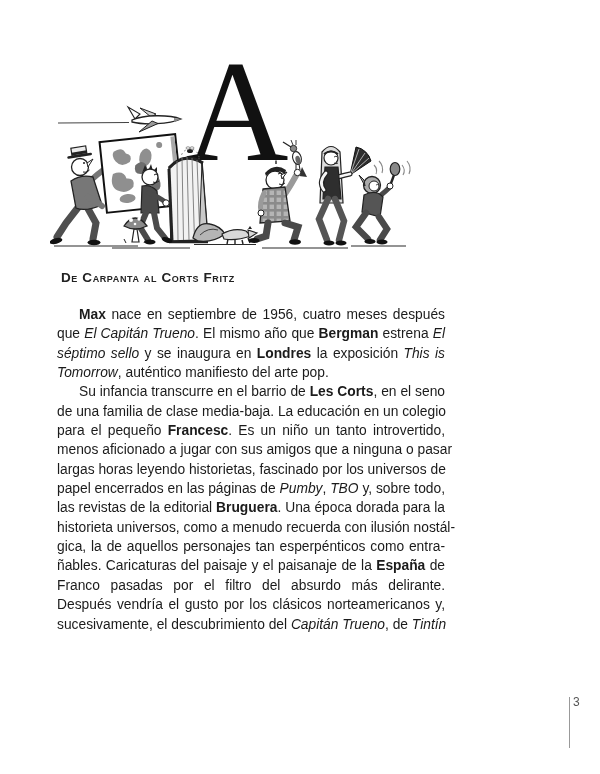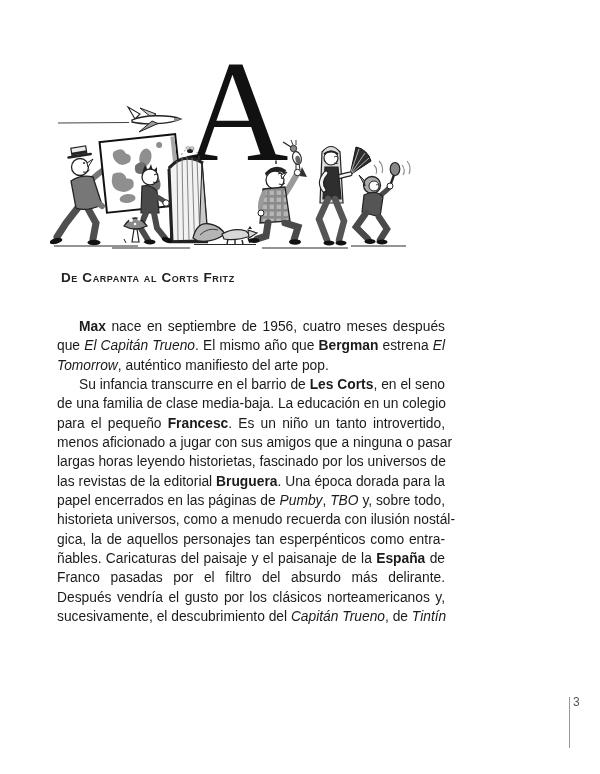--- a/index.html
+++ b/index.html
@@ -8,21 +8,21 @@
     font-family:"Liberation Sans",sans-serif;color:#1b1b1b;
     -webkit-font-smoothing:antialiased;
   }
   .illustration{position:absolute;left:50px;top:55px;width:380px;height:200px;}
   .chapter-heading{
     position:absolute;left:61px;top:270px;
     font-weight:bold;font-size:13.5px;font-variant:small-caps;letter-spacing:.6px;color:#222;
   }
   .bodytext{
     position:absolute;left:57px;top:305px;width:388px;
-    font-size:13.8px;line-height:19.35px;color:#1b1b1b;margin-top:12px;
+    font-size:13.8px;line-height:19.35px;color:#1b1b1b;
   }
   .line{
     text-align:justify;text-align-last:justify;text-justify:inter-word;
     white-space:nowrap;height:19.35px;
   }
   .line.last{text-align-last:left;}
   .line.indent{padding-left:22px;}
   .line b{font-weight:bold;}
   .line i{}
   .page-rule{position:absolute;left:569px;top:697px;width:1px;height:51px;background:#999;}
@@ -204,28 +204,29 @@
     <line x1="212" y1="193" x2="298" y2="193"></line>
     <line x1="301" y1="191" x2="356" y2="191"></line>
   </g>
 </svg>
 
 <div class="chapter-heading">De Carpanta al Corts Fritz</div>
 
 <div class="bodytext">
     <div class="line indent"><b>Max</b> nace en septiembre de 1956, cuatro meses después</div>
     <div class="line">que <i>El Capitán Trueno</i>. El mismo año que <b>Bergman</b> estrena <i>El</i></div>
+    <div class="line"><i>séptimo sello</i> y se inaugura en <b>Londres</b> la exposición <i>This is</i></div>
     <div class="line last"><i>Tomorrow</i>, auténtico manifiesto del arte pop.</div>
     <div class="line indent">Su infancia transcurre en el barrio de <b>Les Corts</b>, en el seno</div>
     <div class="line">de una familia de clase media-baja. La educación en un colegio</div>
     <div class="line">para el pequeño <b>Francesc</b>. Es un niño un tanto introvertido,</div>
     <div class="line">menos aficionado a jugar con sus amigos que a ninguna o pasar</div>
     <div class="line">largas horas leyendo historietas, fascinado por los universos de</div>
+    <div class="line">papel encerrados en las páginas de <i>Pumby</i>, <i>TBO</i> y, sobre todo,</div>
     <div class="line">las revistas de la editorial <b>Bruguera</b>. Una época dorada para la</div>
-    <div class="line">papel encerrados en las páginas de <i>Pumby</i>, <i>TBO</i> y, sobre todo,</div>
     <div class="line">historieta universos, como a menudo recuerda con ilusión nostál-</div>
     <div class="line">gica, la de aquellos personajes tan esperpénticos como entra-</div>
     <div class="line">ñables. Caricaturas del paisaje y el paisanaje de la <b>España</b> de</div>
     <div class="line">Franco pasadas por el filtro del absurdo más delirante.</div>
     <div class="line">Después vendría el gusto por los clásicos norteamericanos y,</div>
     <div class="line">sucesivamente, el descubrimiento del <i>Capitán Trueno</i>, de <i>Tintín</i></div>
   </div>
 
 <div class="page-rule"></div>
 <div class="page-number">3</div>

